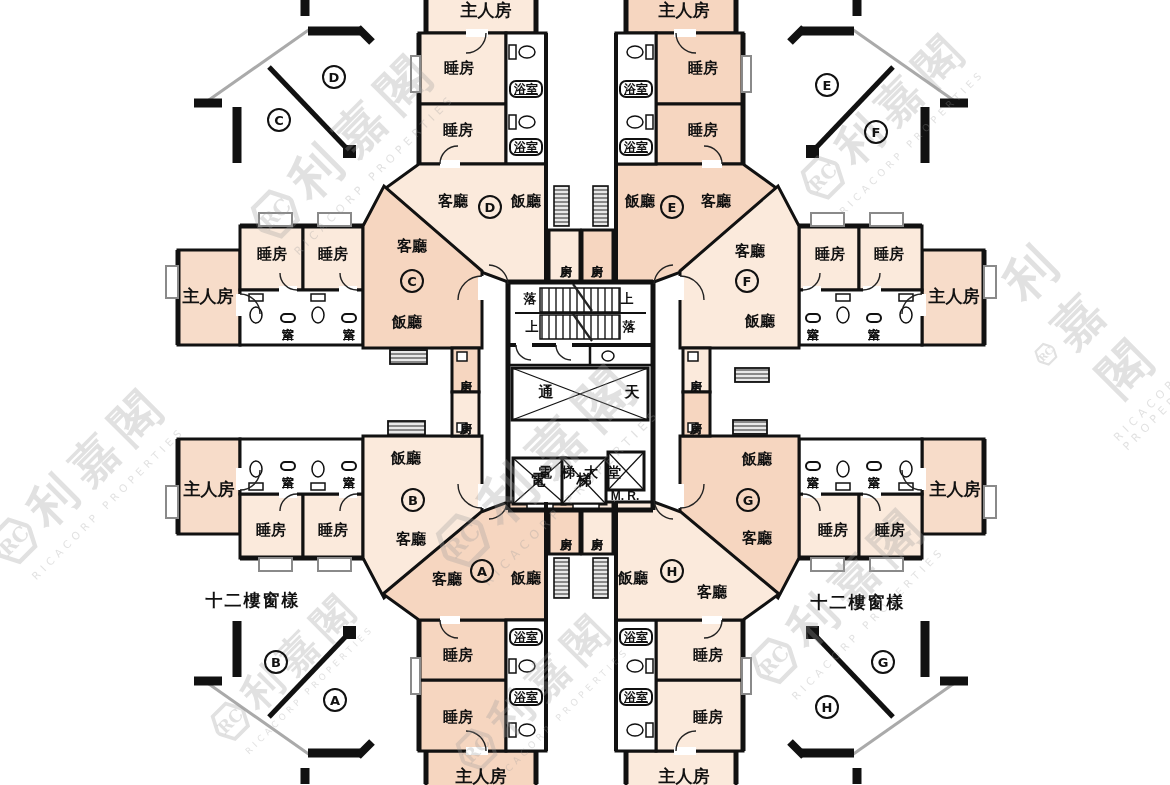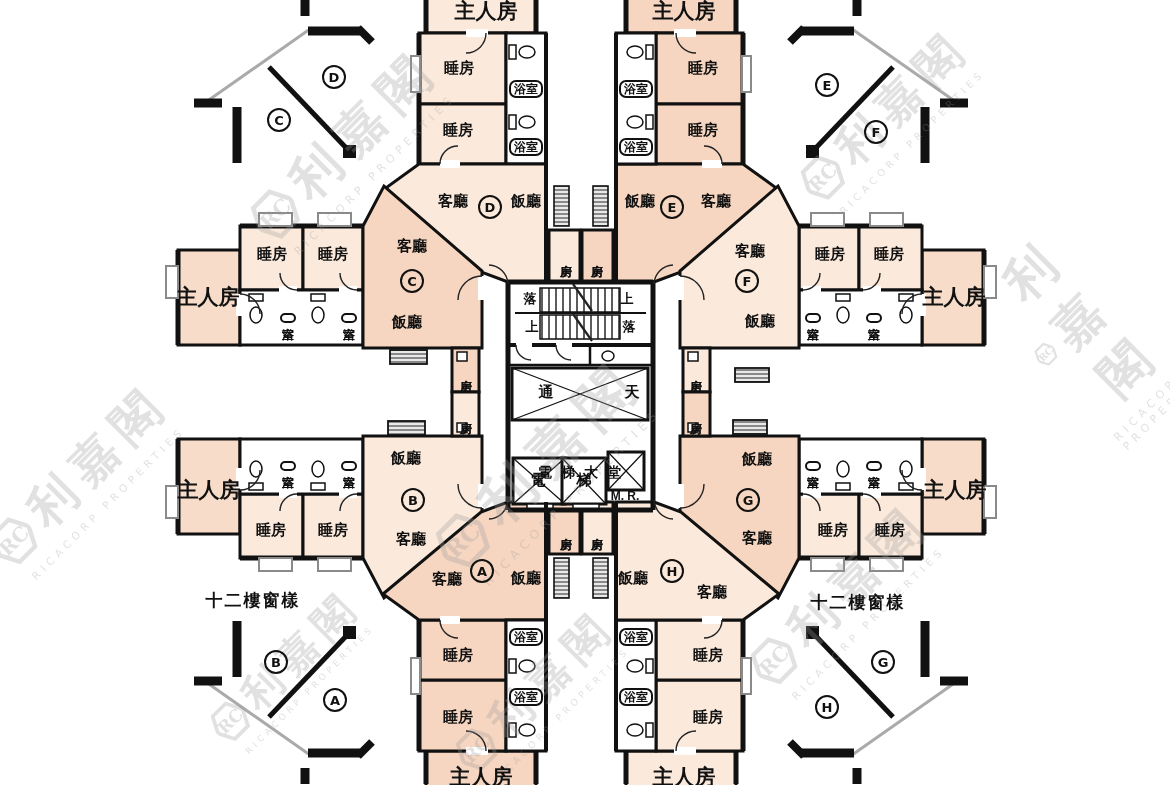--- a/index.html
+++ b/index.html
@@ -1,22 +1,22 @@
 <!DOCTYPE html>
 <html><head>
 <meta charset="utf-8">
 <style>
   html,body{margin:0;padding:0;background:#fff;}
   #plan{position:relative;width:1170px;height:785px;background:#fff;overflow:hidden;
         font-family:"DejaVu Serif",serif;}
   #plan svg.base{position:absolute;left:0;top:0;}
   .lbl{position:absolute;transform:translate(-50%,-50%);font-weight:bold;color:#111;
        white-space:nowrap;line-height:1;z-index:5;}
-  .s17{font-size:21px;} .s15{font-size:15px;} .s13{font-size:13px;}
-  .tub{border:2px solid #111;border-radius:7px;background:#fff;padding:1px 3px;font-size:12px;}
+  .s17{font-size:17px;} .s15{font-size:15px;} .s13{font-size:13px;}
+  .tub{border:2px solid #111;border-radius:7px;background:#fff;padding:1px 3px;font-size:12px;text-decoration:underline;}
   .tubv{border:2px solid #111;border-radius:7px;background:#fff;padding:3px 0;font-size:12px;
         writing-mode:vertical-rl;text-orientation:upright;}
   .kit{font-size:12px;writing-mode:vertical-rl;text-orientation:upright;}
   .circ{position:absolute;width:20px;height:20px;border:2px solid #111;border-radius:50%;
         transform:translate(-50%,-50%);display:flex;align-items:center;justify-content:center;
         font-size:13px;font-weight:bold;color:#111;z-index:6;background:transparent;
         font-family:"DejaVu Sans",sans-serif;}
   .lobby{letter-spacing:9px;font-size:14px;margin-top:34px;}
   .mr{font-family:Liberation Sans, sans-serif;font-size:12px;font-weight:bold;}
   .note{font-size:17px;letter-spacing:2px;}

